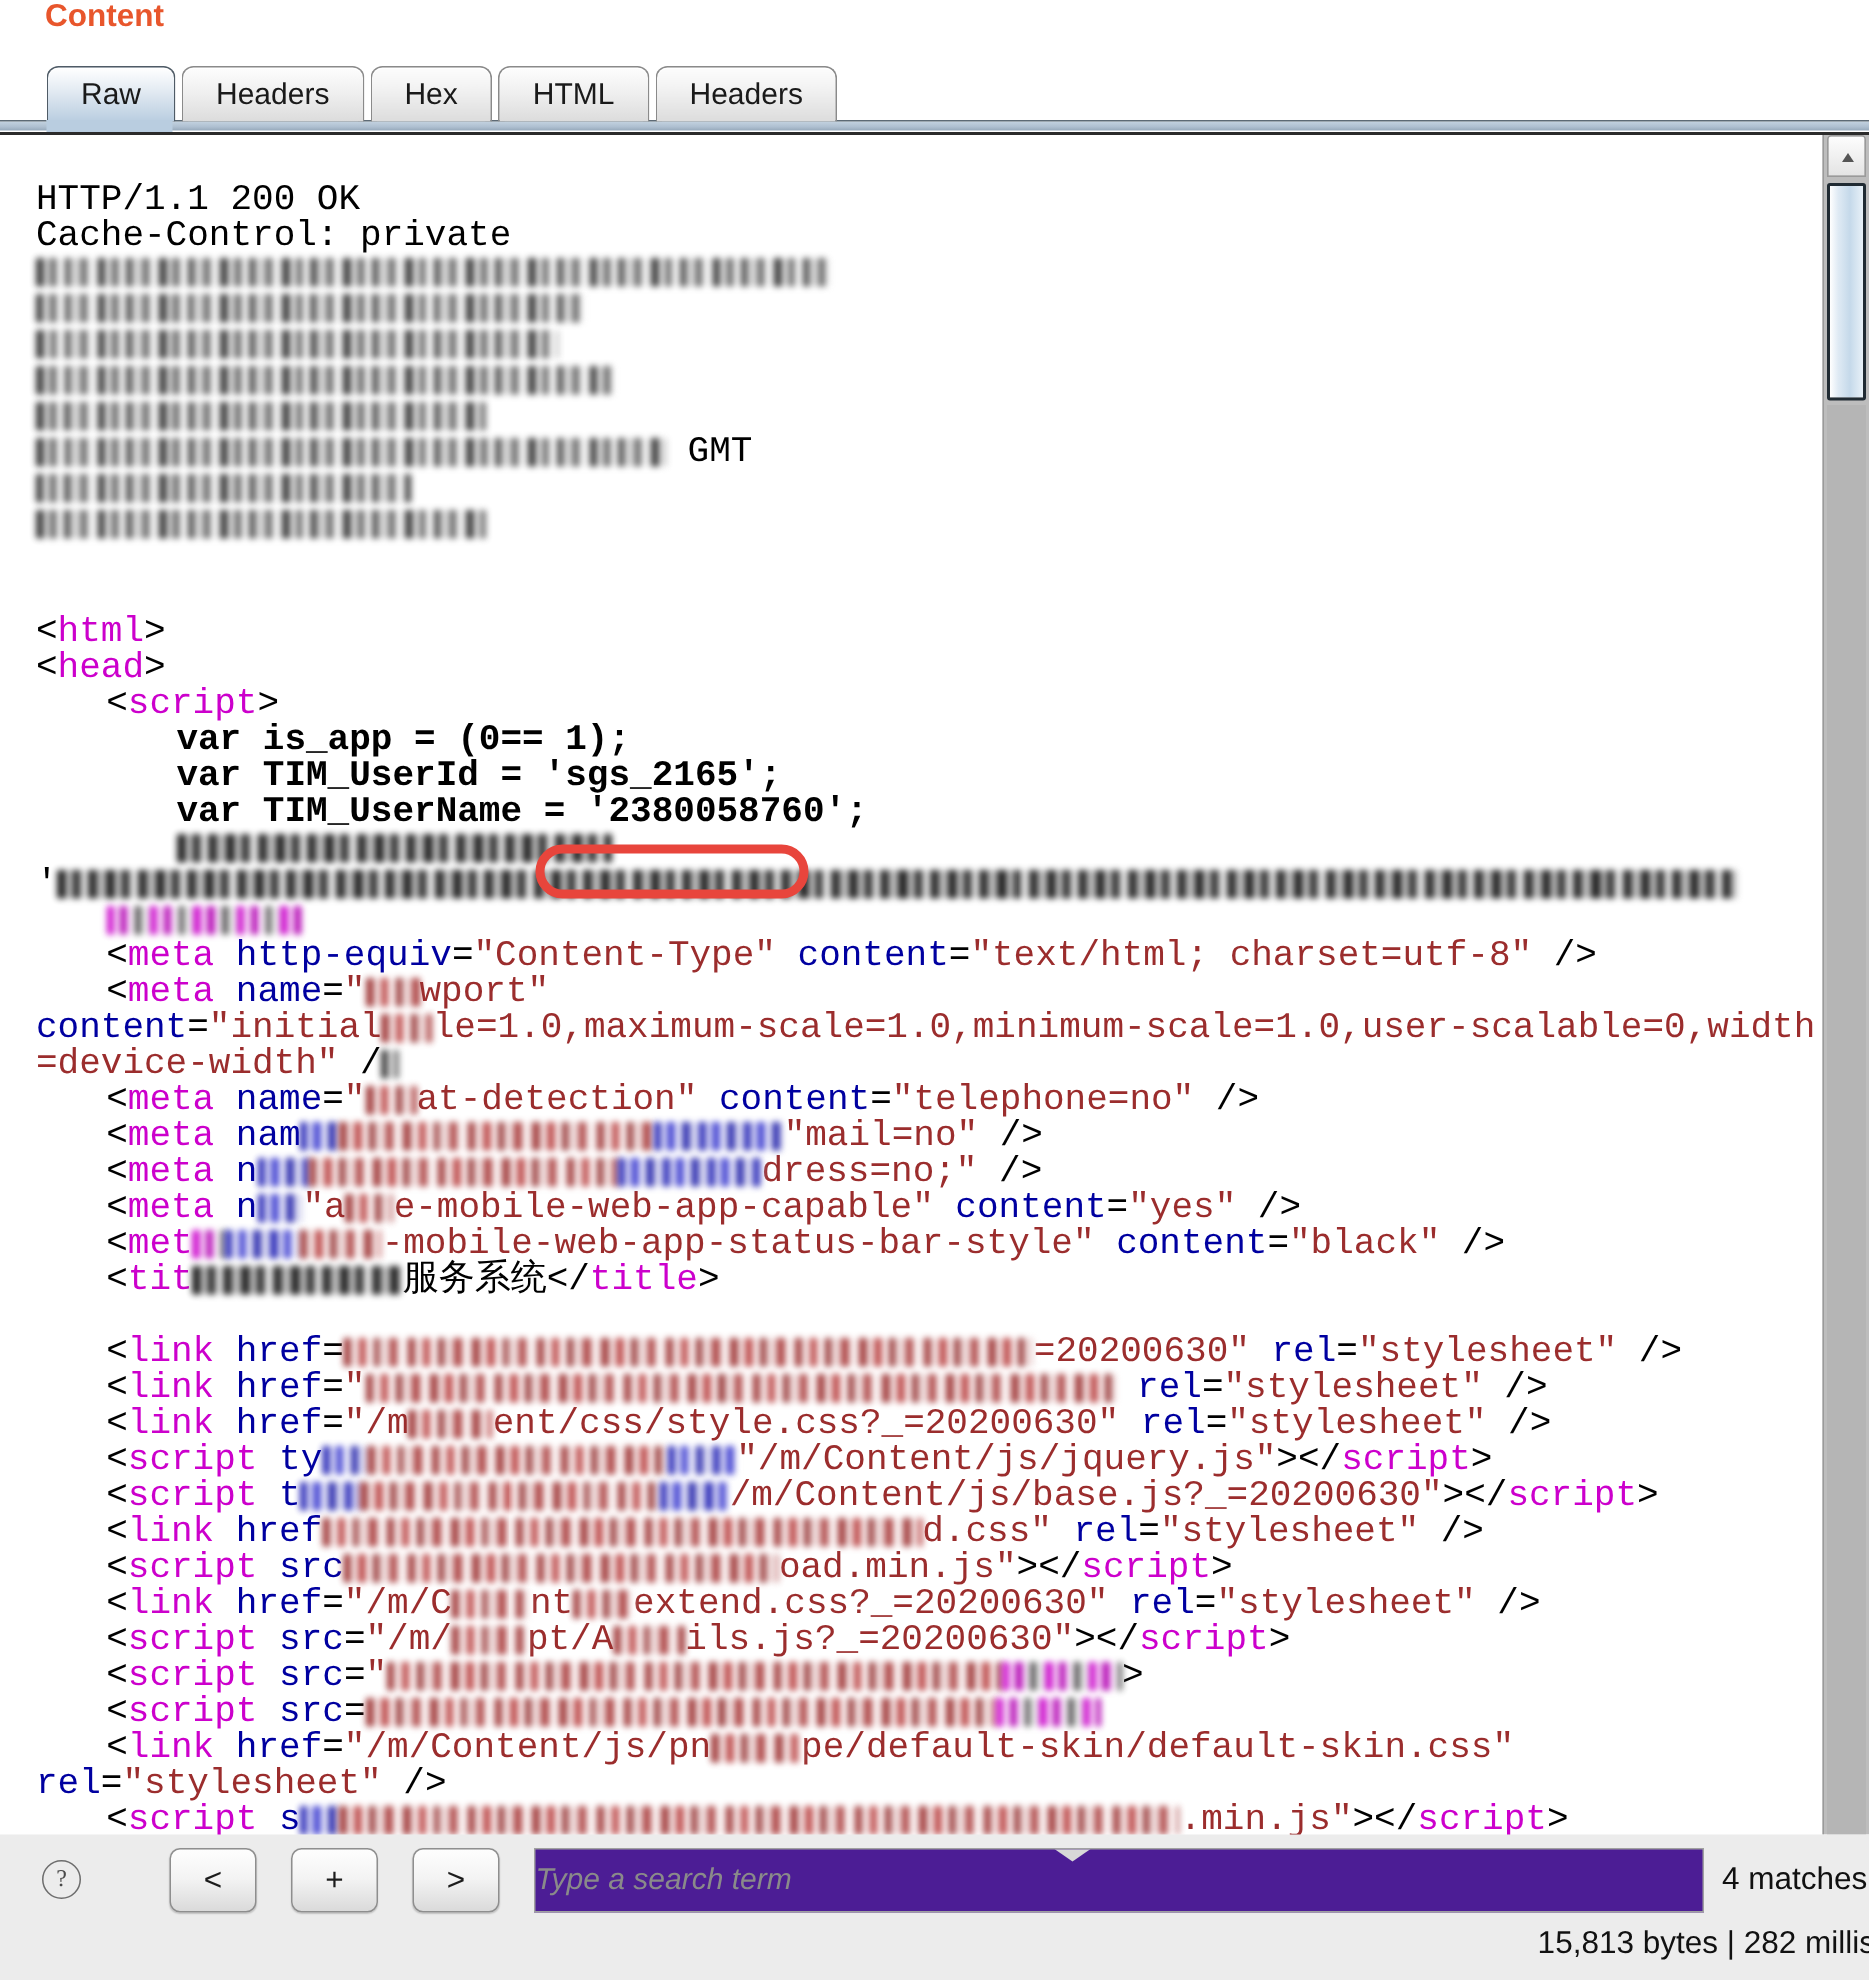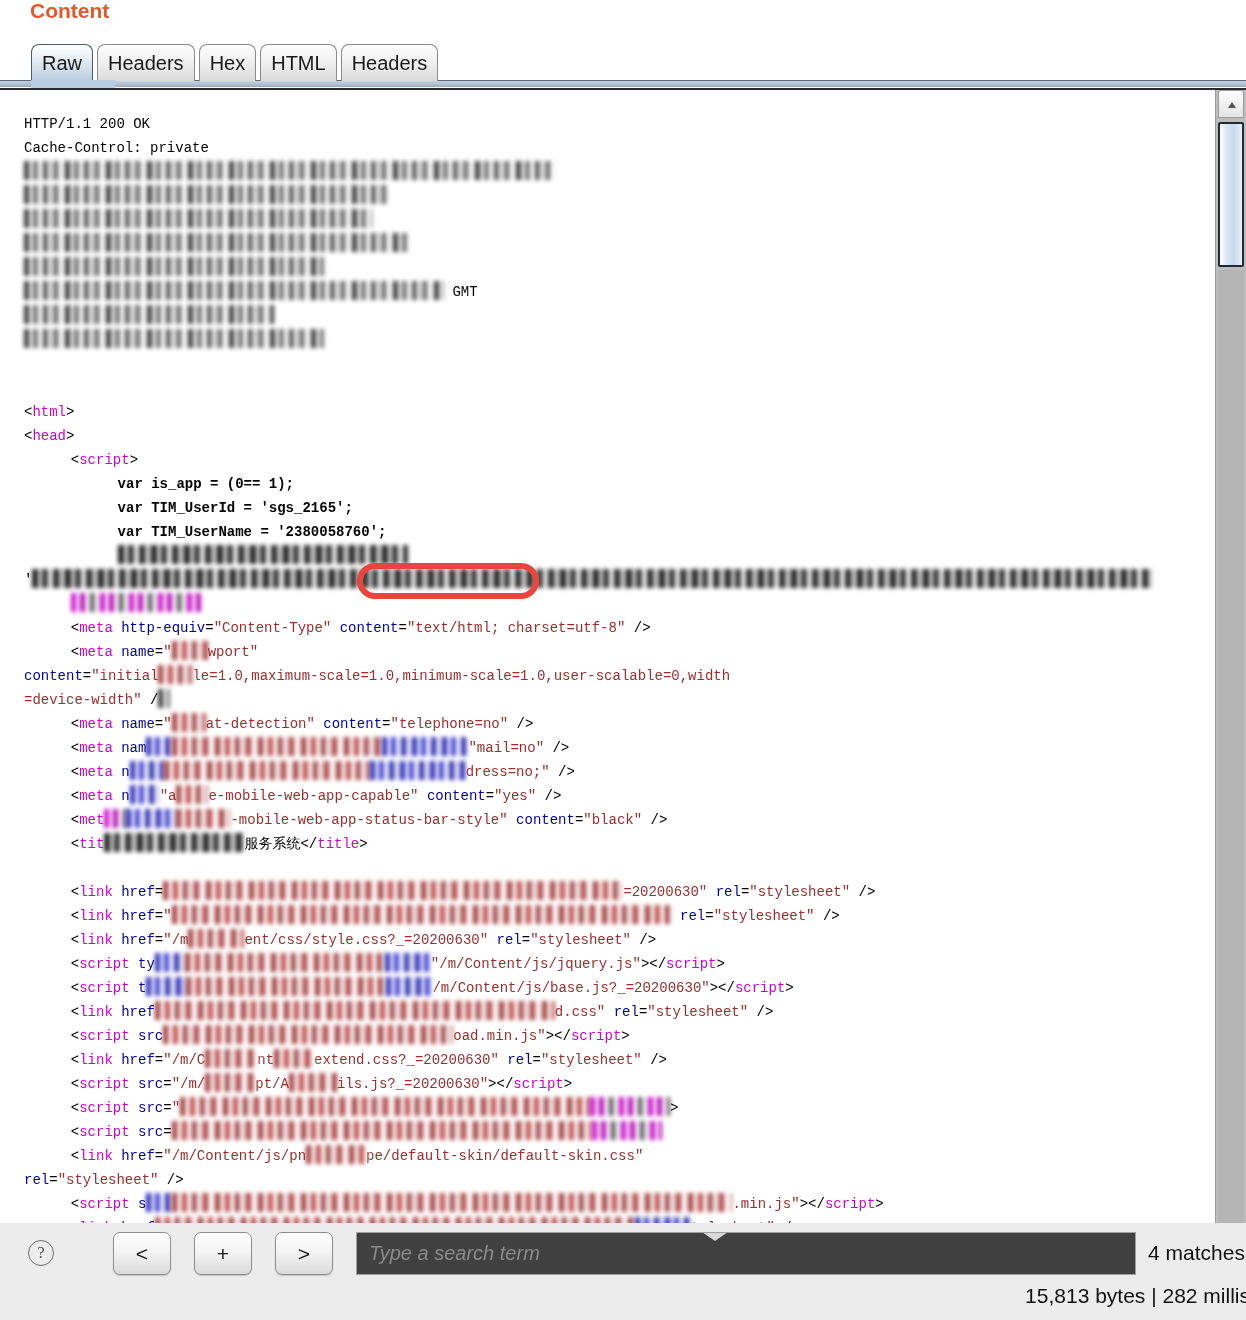--- a/index.html
+++ b/index.html
@@ -17,21 +17,21 @@
     letter-spacing:0px;
   }
   
   #tabstrip{
     position:absolute;left:0;top:44px;width:1246px;height:42px;
     background:#ffffff;
   }
   #tabstrip .tabs{position:absolute;left:31px;top:0;display:flex;gap:4px;}
   .tab{
     height:37px;box-sizing:border-box;
-    padding:0 10px;
+    padding:0 22px;
     display:flex;align-items:center;justify-content:center;
     font-size:20px;color:#1a1a1a;
     border:1px solid #8a8a8a;
     border-bottom:none;
     border-radius:8px 8px 0 0;
     background:linear-gradient(to bottom,#fdfdfd 0%,#f0f0f0 45%,#dcdcdc 100%);
     box-shadow:inset 0 1px 0 #ffffff;
     position:relative;
   }
   .tab.selected{
@@ -54,21 +54,21 @@
     background:#ffffff;
     border-top:2px solid #2b2b2b;
     overflow:hidden;
   }
   #code{
     position:absolute;left:0;top:0;
     width:1214px;height:1135px;
     padding:8px 0 0 0;
     box-sizing:border-box;
     font-family:"Liberation Mono", monospace;
-    font-size:14px;
+    font-size:24px;
     line-height:24px;
     color:#000000;
     white-space:pre;
     overflow:hidden;
   }
   #code .ln{height:24px;padding-left:24px;}
   .tag{color:#cc00cc;}
   .attr{color:#0000a0;}
   .val{color:#9b2d2d;}
   .pun{color:#000000;}
@@ -169,24 +169,24 @@
     font-size:21px;color:#1c1c1c;
     display:flex;align-items:center;justify-content:center;
     box-shadow:0 1px 1px rgba(0,0,0,.18);
     font-family:"Liberation Sans",sans-serif;
   }
   #btn-prev{left:113px;}
   #btn-add{left:194px;}
   #btn-next{left:275px;}
   #search-input{
     position:absolute;left:356px;top:9px;width:780px;height:43px;
-    background:#404040;border:1px solid #a0a0a0;
+    background:#4c1d95;border:1px solid #a0a0a0;
     box-sizing:border-box;
     font-style:italic;font-size:20px;color:#8a8a8a;
-    padding:0 12px;line-height:41px;
+    padding:0 0;line-height:41px;
     overflow:hidden;white-space:nowrap;
   }
   #search-input:before{
     content:"";position:absolute;left:345px;top:-1px;
     border-left:13px solid transparent;border-right:13px solid transparent;
     border-top:9px solid #d8d8d8;
   }
   #match-count{
     position:absolute;left:1148px;top:18px;
     font-size:21px;color:#111;white-space:nowrap;

